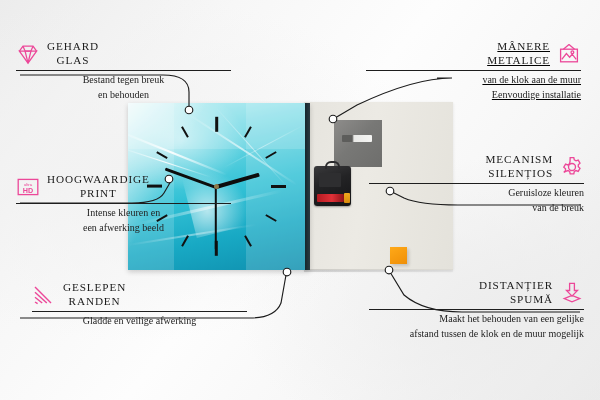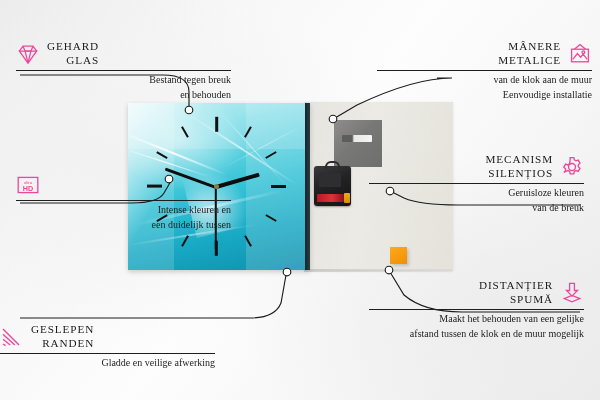--- a/index.html
+++ b/index.html
@@ -109,28 +109,28 @@
   .callout .ttl{
     font-size:11.2px; letter-spacing:.9px; color:#1a1a1a; line-height:13.5px;
     text-transform:uppercase; font-weight:400;
   }
   .callout .rule{ height:1.3px; background:#1e1e1e; margin-top:3px; }
   .callout .body{ font-size:10px; color:#232323; line-height:11.6px; margin-top:3px; }
   .ico{ width:24px; height:24px; flex:0 0 24px; color:#ec4899; }
   .ico svg{ display:block; width:24px; height:24px; }
 
   .left  .head{ flex-direction:row; }
-  .left  .ttl,.left .body{ text-align:right; }
+  .left  .ttl,.left .body{ text-align:center; }
   .right .head{ flex-direction:row; justify-content:flex-end; }
   .right .ttl,.right .body{ text-align:right; }
 
   #c1{ left:16px;  top:40px;  }
   #c2{ left:16px;  top:173px; }
-  #c3{ left:0;  top:281px;margin-top:42px; }
-  #c4{ left:377px; top:40px;  }
+  #c3{ left:32px;  top:281px; }
+  #c4{ left:366px; top:40px;text-decoration:underline;  }
   #c5{ left:369px; top:153px; }
   #c6{ left:369px; top:279px; }
 
   svg.links{ position:absolute; inset:0; width:600px; height:400px; pointer-events:none; }
 </style>
 </head>
 <body>
 
 <div id="stage">
 
@@ -228,24 +228,28 @@
 
   <div class="callout left" id="c2">
     <div class="head">
       <span class="ico">
         <svg viewBox="0 0 24 24" fill="none" stroke="currentColor" stroke-width="1.3">
           <rect x="2.2" y="4.4" width="19.6" height="15.2"></rect>
           <text x="12" y="11.2" font-family="Liberation Sans, sans-serif" font-size="4.4" text-anchor="middle" fill="currentColor" stroke="none">ultra</text>
           <text x="12" y="17.6" font-family="Liberation Sans, sans-serif" font-size="7.2" font-weight="bold" text-anchor="middle" fill="currentColor" stroke="none">HD</text>
         </svg>
       </span>
+      <div>
+        <div class="ttl">HOOGWAARDIGE</div>
+        <div class="ttl">PRINT</div>
+      </div>
     </div>
     <div class="rule"></div>
     <div class="body">Intense kleuren en</div>
-    <div class="body">een duidelijk tussen</div>
+    <div class="body">een afwerking beeld</div>
   </div>
 
   <div class="callout left" id="c3">
     <div class="head">
       <span class="ico">
         <svg viewBox="0 0 24 24" fill="none" stroke="currentColor" stroke-width="1.45">
           <path d="M3 4 L19 20"></path>
             <path d="M3 9.3 L14.8 20"></path>
           <path d="M3 14.3 L10.2 20"></path>
             <path d="M3 19 L5.6 20.6"></path>

